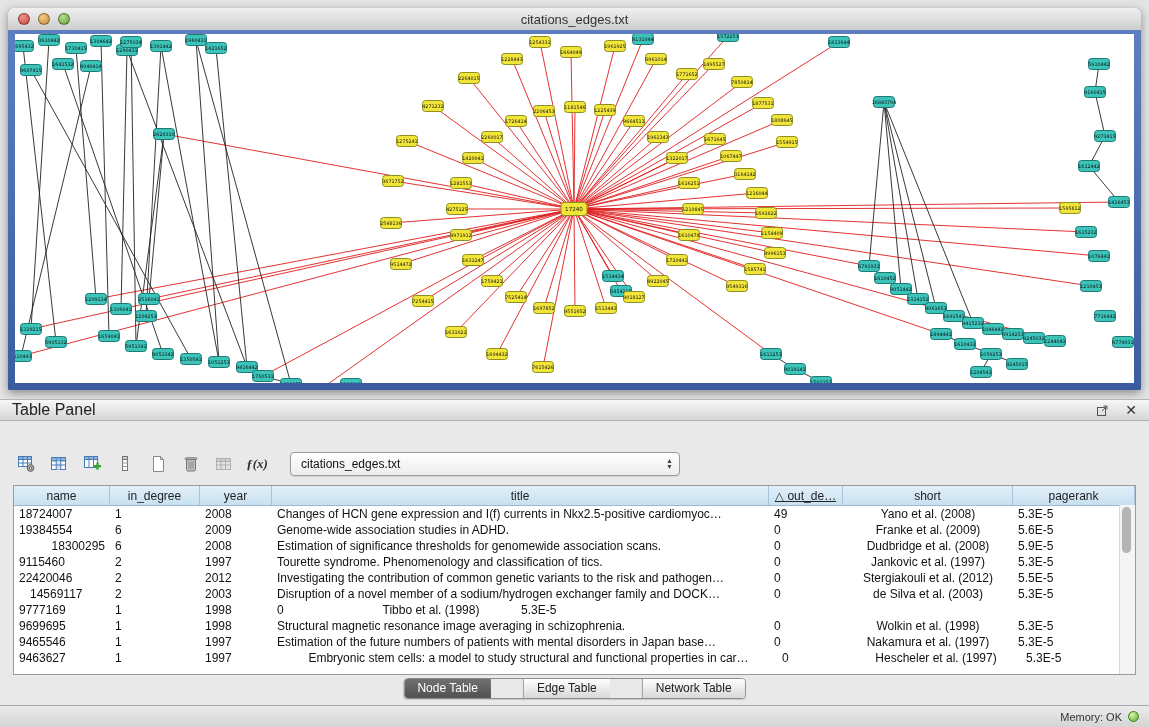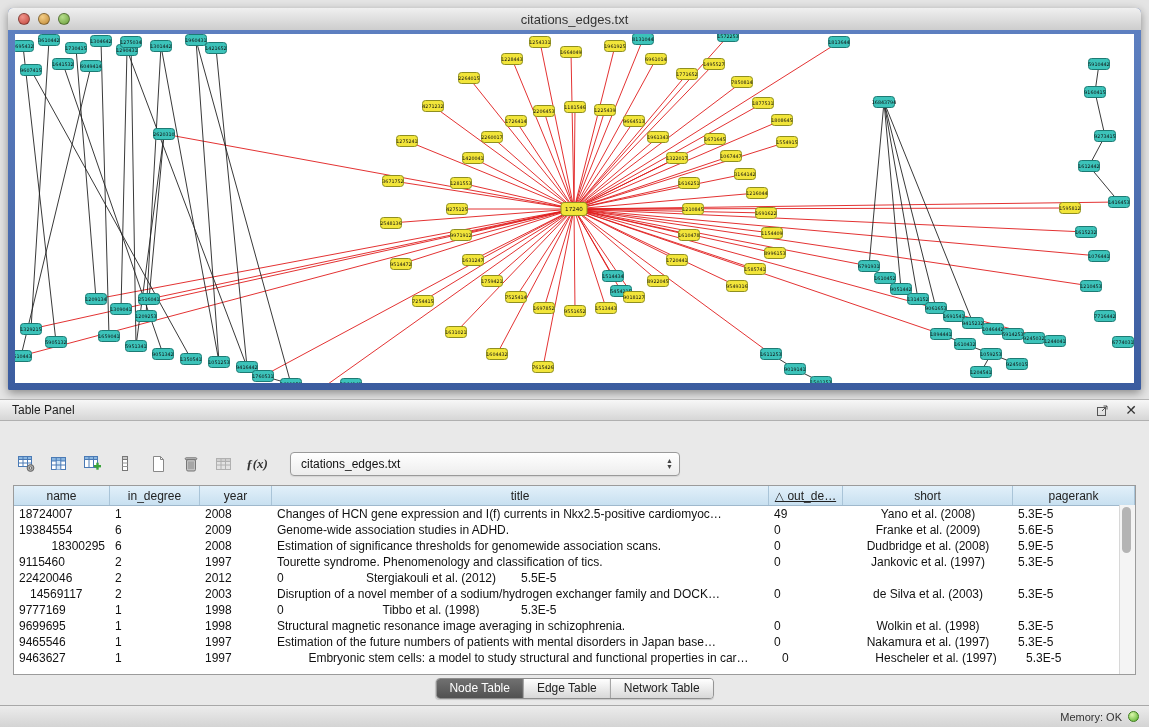--- a/index.html
+++ b/index.html
@@ -19,21 +19,21 @@
   .title{flex:1;text-align:center;font-size:13px;color:#333;}
   .netframe{position:absolute;top:22px;left:0;right:0;bottom:0;padding:4px 7px 7px;
             box-sizing:border-box;background:linear-gradient(#5d7fc0,#3b5c9f);border-radius:0 0 2px 2px;}
   .netcanvas{width:100%;height:100%;background:#fff;overflow:hidden;}
 
   
   .panel{position:absolute;left:0;top:399px;width:1149px;height:306px;background:#e9e9e9;
          border-top:1px solid #b5b5b5;}
   .panel-header{height:20px;background:linear-gradient(#f7f7f7,#d6d6d6);border-bottom:1px solid #b0b0b0;
                 display:flex;align-items:center;padding:0 12px;}
-  .panel-title{font-size:12px;color:#222;}
+  .panel-title{font-size:16px;color:#222;}
   .panel-spacer{flex:1;}
   .panel-float{margin-right:16px;display:flex;align-items:center;}
   .panel-close{font-size:14px;font-weight:bold;color:#333;line-height:14px;}
 
   .toolbar{position:absolute;left:14px;top:50px;height:28px;display:flex;align-items:center;gap:9px;}
   .tbicon{width:24px;height:24px;display:flex;align-items:center;justify-content:center;}
   .fx{font-size:13px;font-style:italic;font-weight:bold;color:#333;font-family:"Liberation Serif",serif;}
   .combo{margin-left:12px;width:390px;height:24px;border:1px solid #9a9a9a;border-radius:4px;
          background:linear-gradient(#ffffff,#ededed);display:flex;align-items:center;
          padding:0 6px 0 10px;box-sizing:border-box;font-size:12px;color:#111;
@@ -46,21 +46,21 @@
   .thead{display:flex;height:19px;background:linear-gradient(#e2f0fa,#c8e0f0);border-bottom:1px solid #9fb8cc;}
   .hcell{font-size:12px;color:#222;display:flex;align-items:center;justify-content:center;
          border-right:1px solid #a9c4d8;box-sizing:border-box;white-space:nowrap;overflow:hidden;}
   .trow{display:flex;height:16px;}
   .tcell{font-size:12px;color:#111;line-height:16px;padding:0 5px;box-sizing:border-box;
          white-space:nowrap;overflow:hidden;}
   .vscroll{position:absolute;right:0;top:19px;bottom:0;width:15px;background:#f4f4f4;border-left:1px solid #d8d8d8;}
   .vthumb{position:absolute;left:2px;top:2px;width:9px;height:46px;border-radius:5px;background:#b4b4b4;}
 
   .tabs{position:absolute;left:50%;top:278px;transform:translateX(-50%);display:inline-flex;
-        border:1px solid #8d8d8d;border-radius:4px;overflow:hidden;box-shadow:0 1px 1px rgba(0,0,0,.15);}
+        border:1px solid #8d8d8d;border-radius:4px;overflow:hidden;box-shadow:0 1px 1px rgba(0,0,0,.15);gap:32px;}
   .tab{height:19px;line-height:19px;padding:0 13px;font-size:12px;background:linear-gradient(#ffffff,#d8d8d8);
        color:#222;border-left:1px solid #9e9e9e;}
   .tab:first-child{border-left:none;}
   .tab.selected{background:linear-gradient(#707070,#515151);color:#fff;}
 
   .statusbar{position:absolute;left:0;top:705px;width:1149px;height:22px;
              background:linear-gradient(#ececec,#d4d4d4);border-top:1px solid #a8a8a8;
              display:flex;align-items:center;justify-content:flex-end;padding:0 10px;box-sizing:border-box;gap:6px;}
   .mem-label{font-size:11px;color:#333;}
   .memdot{width:11px;height:11px;border-radius:50%;border:1px solid #3f7d1e;box-sizing:border-box;
@@ -834,20 +834,21 @@
             <div class="tcell" style="width: 72px; text-align: left;">1997</div>
             <div class="tcell" style="width: 497px; text-align: left;">Tourette syndrome. Phenomenology and classification of tics.</div>
             <div class="tcell" style="width: 74px; text-align: left;">0</div>
             <div class="tcell" style="width: 170px; text-align: center;">Jankovic et al. (1997)</div>
             <div class="tcell" style="flex: 1 1 0%; text-align: left;">5.3E-5</div>
           </div>
           <div class="trow">
             <div class="tcell" style="width: 96px; text-align: left;">22420046</div>
             <div class="tcell" style="width: 90px; text-align: left;">2</div>
             <div class="tcell" style="width: 72px; text-align: left;">2012</div>
+            <div class="tcell" style="width: 497px; text-align: left;">Investigating the contribution of common genetic variants to the risk and pathogen…</div>
             <div class="tcell" style="width: 74px; text-align: left;">0</div>
             <div class="tcell" style="width: 170px; text-align: center;">Stergiakouli et al. (2012)</div>
             <div class="tcell" style="flex: 1 1 0%; text-align: left;">5.5E-5</div>
           </div>
           <div class="trow">
             <div class="tcell" style="width: 96px; text-align: left; padding-left: 16px;">14569117</div>
             <div class="tcell" style="width: 90px; text-align: left;">2</div>
             <div class="tcell" style="width: 72px; text-align: left;">2003</div>
             <div class="tcell" style="width: 497px; text-align: left;">Disruption of a novel member of a sodium/hydrogen exchanger family and DOCK…</div>
             <div class="tcell" style="width: 74px; text-align: left;">0</div>

